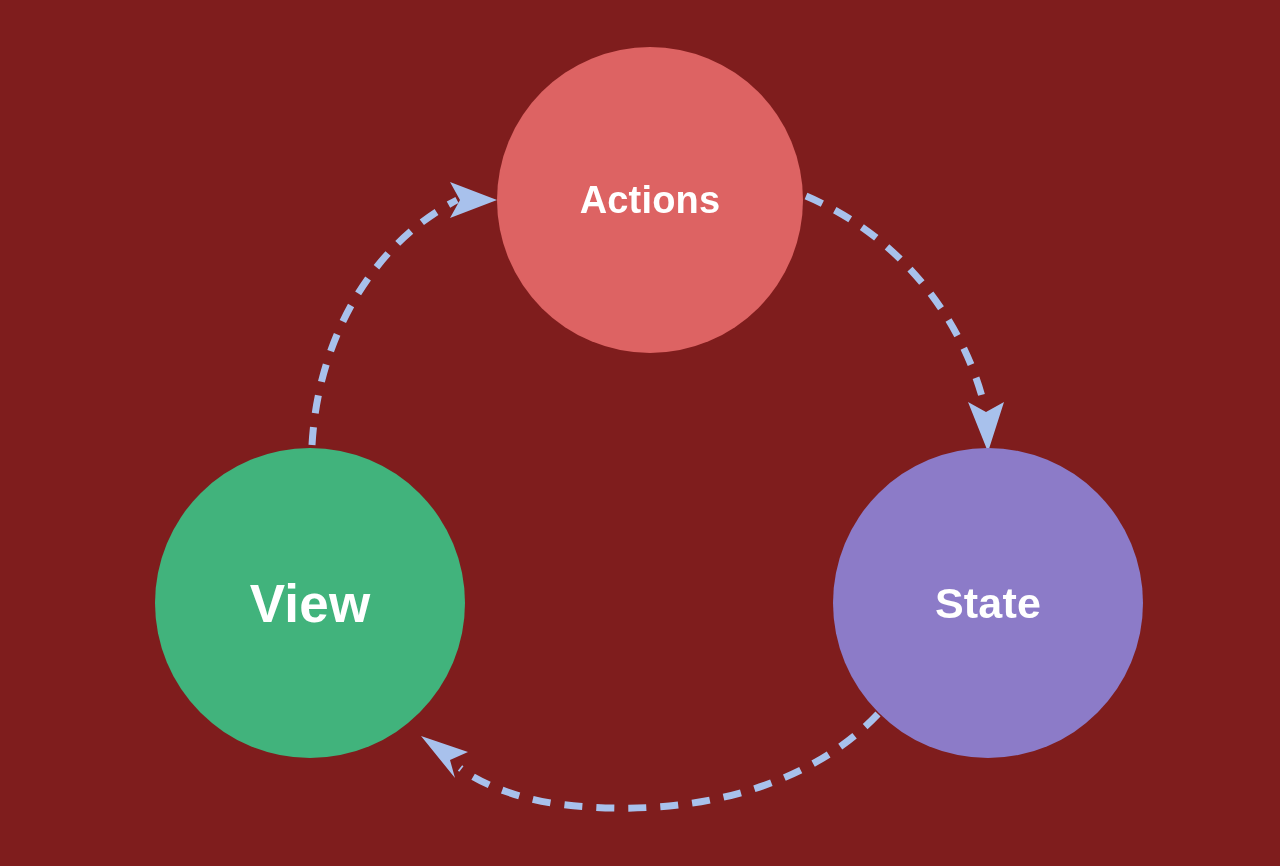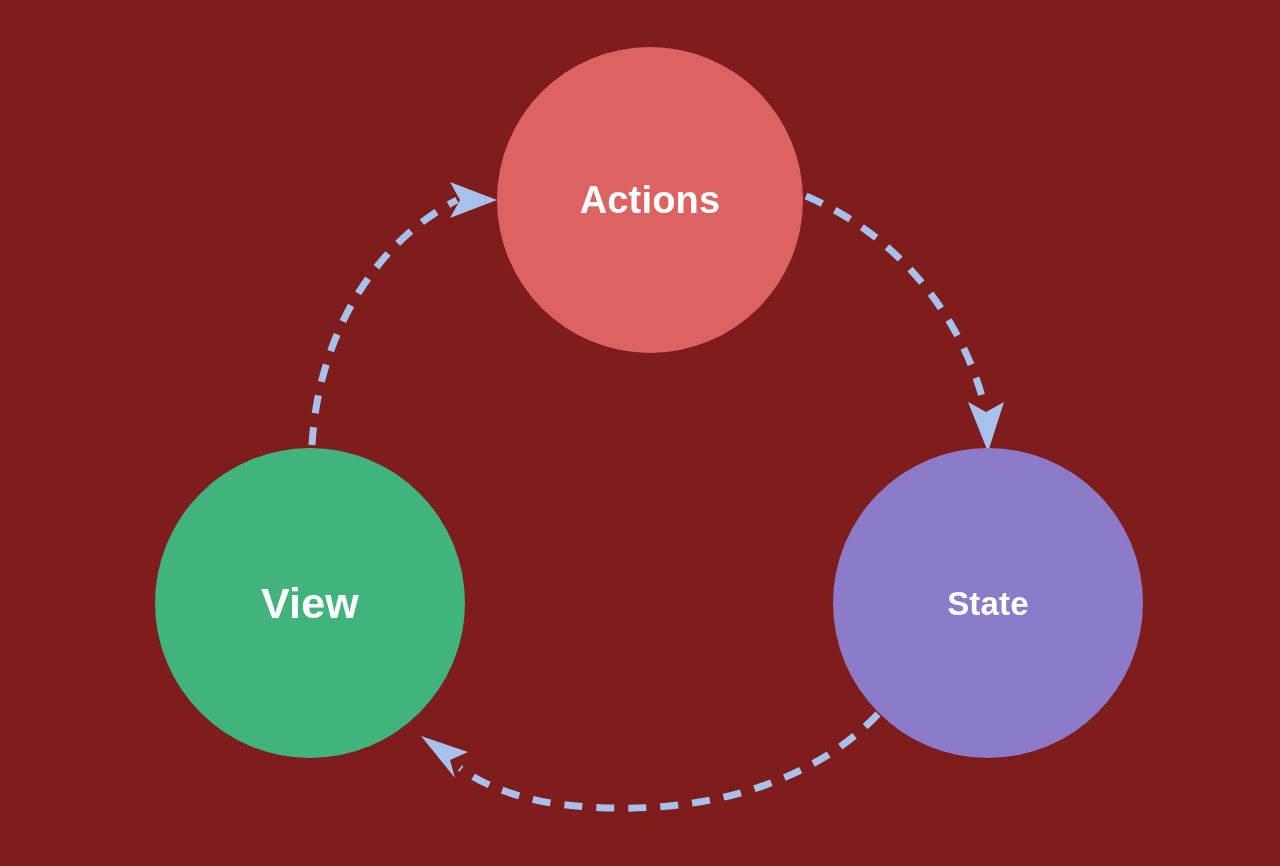--- a/index.html
+++ b/index.html
@@ -49,28 +49,28 @@
     width: 306px;
     height: 306px;
   }
   #node-actions .node-label { font-size: 38px; }
   #node-view {
     left: 155px;
     top: 448px;
     width: 310px;
     height: 310px;
   }
-  #node-view .node-label { font-size: 43px; }
+  #node-view .node-label { font-size: 53px; }
   #node-state {
     left: 833px;
     top: 448px;
     width: 310px;
     height: 310px;
   }
-  #node-state .node-label { font-size: 33px; }
+  #node-state .node-label { font-size: 43px; }
 </style>
 </head>
 <body style="background: rgb(255, 255, 255);">
 
 <div id="canvas" style="background: #7f1d1d;">
 
   <svg id="flow-svg" viewBox="0 0 1280 866" xmlns="http://www.w3.org/2000/svg">
 
     <g>
       <path id="edge-path-0" fill="none" stroke-linecap="butt" d="M 312 445 C 318 338 372 244 457 200" stroke="#a8c1ec" stroke-width="7" stroke-dasharray="18 14"></path>

